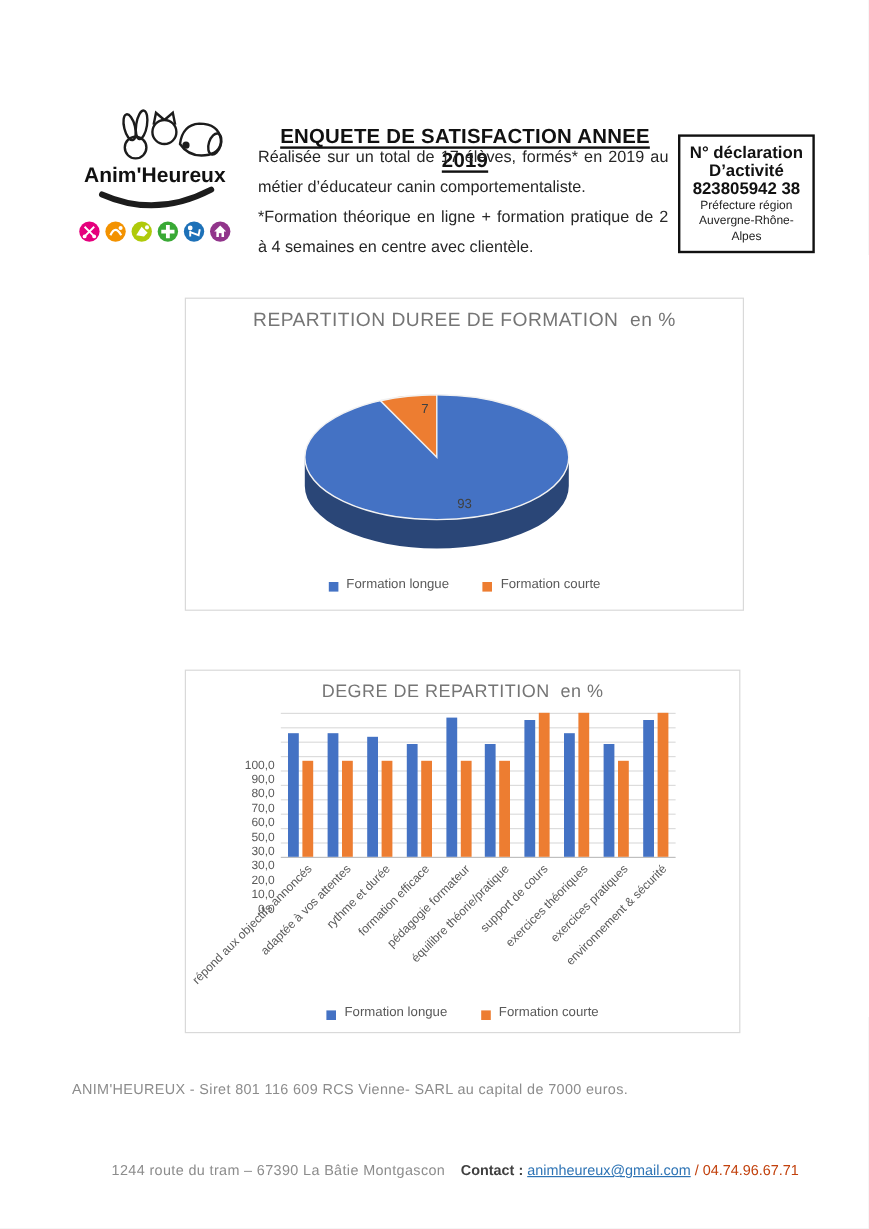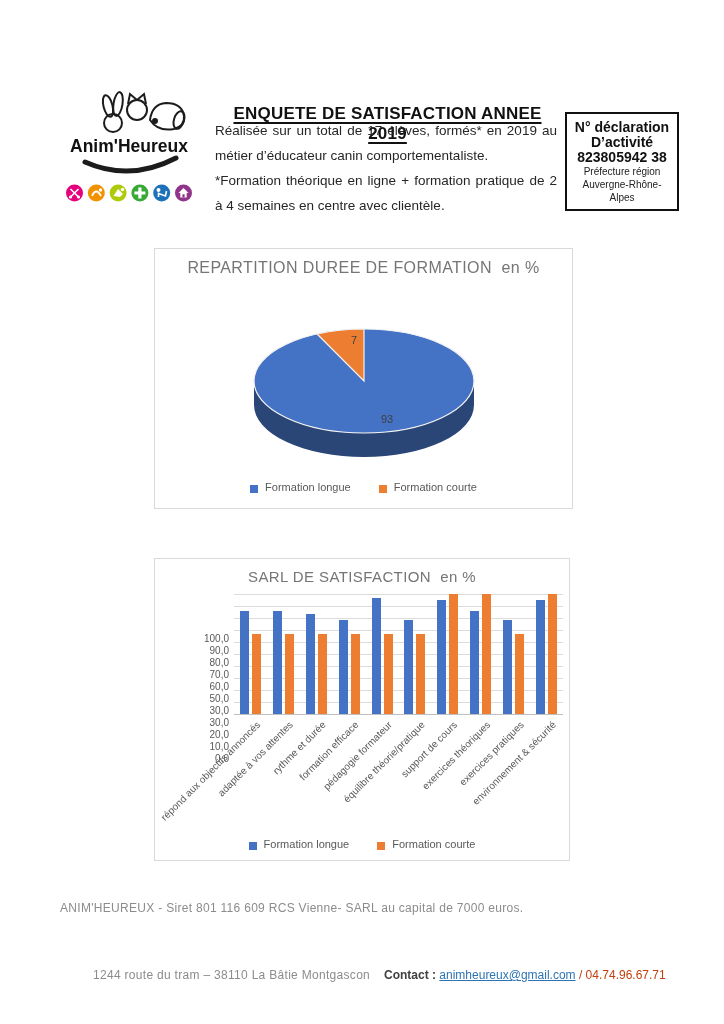--- a/index.html
+++ b/index.html
@@ -21,21 +21,21 @@
     position:absolute; left:215px; width:342px;
     font-size:13.5px; line-height:25px; text-align:justify; color:#262626;
   }
   .decl-box {
     position:absolute; left:565px; top:112px; width:106px; padding:6px 2px 5px 2px;
     border:2px solid #111; text-align:center; background:#fff;
   }
   .decl-box .b { font-size:14px; font-weight:bold; line-height:15px; color:#111; }
   .decl-box .r { font-size:10px; line-height:13px; color:#222; }
   
-  .card { position:absolute; background:#fff; border:1px solid #d9d9d9; }
+  .card { position:absolute; background:#fff; border:1px solid #d9d9d9;padding-left:47px; }
   .pie-card  { left:154px; top:248px; width:417px; height:259px; }
   .bar-card  { left:154px; top:558px; width:414px; height:301px; }
   .chart-title {
     position:absolute; left:0; right:0; text-align:center;
     color:#757575; letter-spacing:.4px; white-space:pre;
   }
   .pie-card .chart-title { top:10px; font-size:16px; }
   .bar-card .chart-title { top:9px;  font-size:15px; }
   .legend-row { position:absolute; left:0; right:0; display:flex; justify-content:center; gap:28px; }
   .pie-card .legend-row { top:232px; }
@@ -164,21 +164,21 @@
           <span>Formation longue</span>
         </span>
         <span class="legend-item">
           <span class="legend-marker" style="background: rgb(237, 125, 49);"></span>
           <span>Formation courte</span>
         </span>
       </div>
   </div>
 
   <div class="card bar-card">
-    <div class="chart-title">SARL DE SATISFACTION  en %</div>
+    <div class="chart-title">DEGRE DE REPARTITION  en %</div>
     <div class="y-labels">
         <div class="ylabel" style="top: 0px;">100,0</div>
         <div class="ylabel" style="top: 12px;">90,0</div>
         <div class="ylabel" style="top: 24px;">80,0</div>
         <div class="ylabel" style="top: 36px;">70,0</div>
         <div class="ylabel" style="top: 48px;">60,0</div>
         <div class="ylabel" style="top: 60px;">50,0</div>
         <div class="ylabel" style="top: 72px;">30,0</div>
         <div class="ylabel" style="top: 84px;">30,0</div>
         <div class="ylabel" style="top: 96px;">20,0</div>
@@ -237,21 +237,21 @@
         </span>
         <span class="legend-item">
           <span class="legend-marker" style="background: rgb(237, 125, 49);"></span>
           <span>Formation courte</span>
         </span>
       </div>
   </div>
 
   <div class="footer-line1">ANIM'HEUREUX - Siret 801 116 609  RCS Vienne- SARL au capital de 7000 euros.</div>
   <div class="footer-line2">
-    <span class="footer-address">1244 route du tram – 38110 La Bâtie Montgascon</span>
+    <span class="footer-address">1244 route du tram – 67390 La Bâtie Montgascon</span>
     <span class="footer-contact">
       <span class="lbl">Contact :</span>
       <a href="#">animheureux@gmail.com</a>
       <span class="phone">/ 04.74.96.67.71</span>
     </span>
   </div>
 
 </div>
 
 </body></html>

